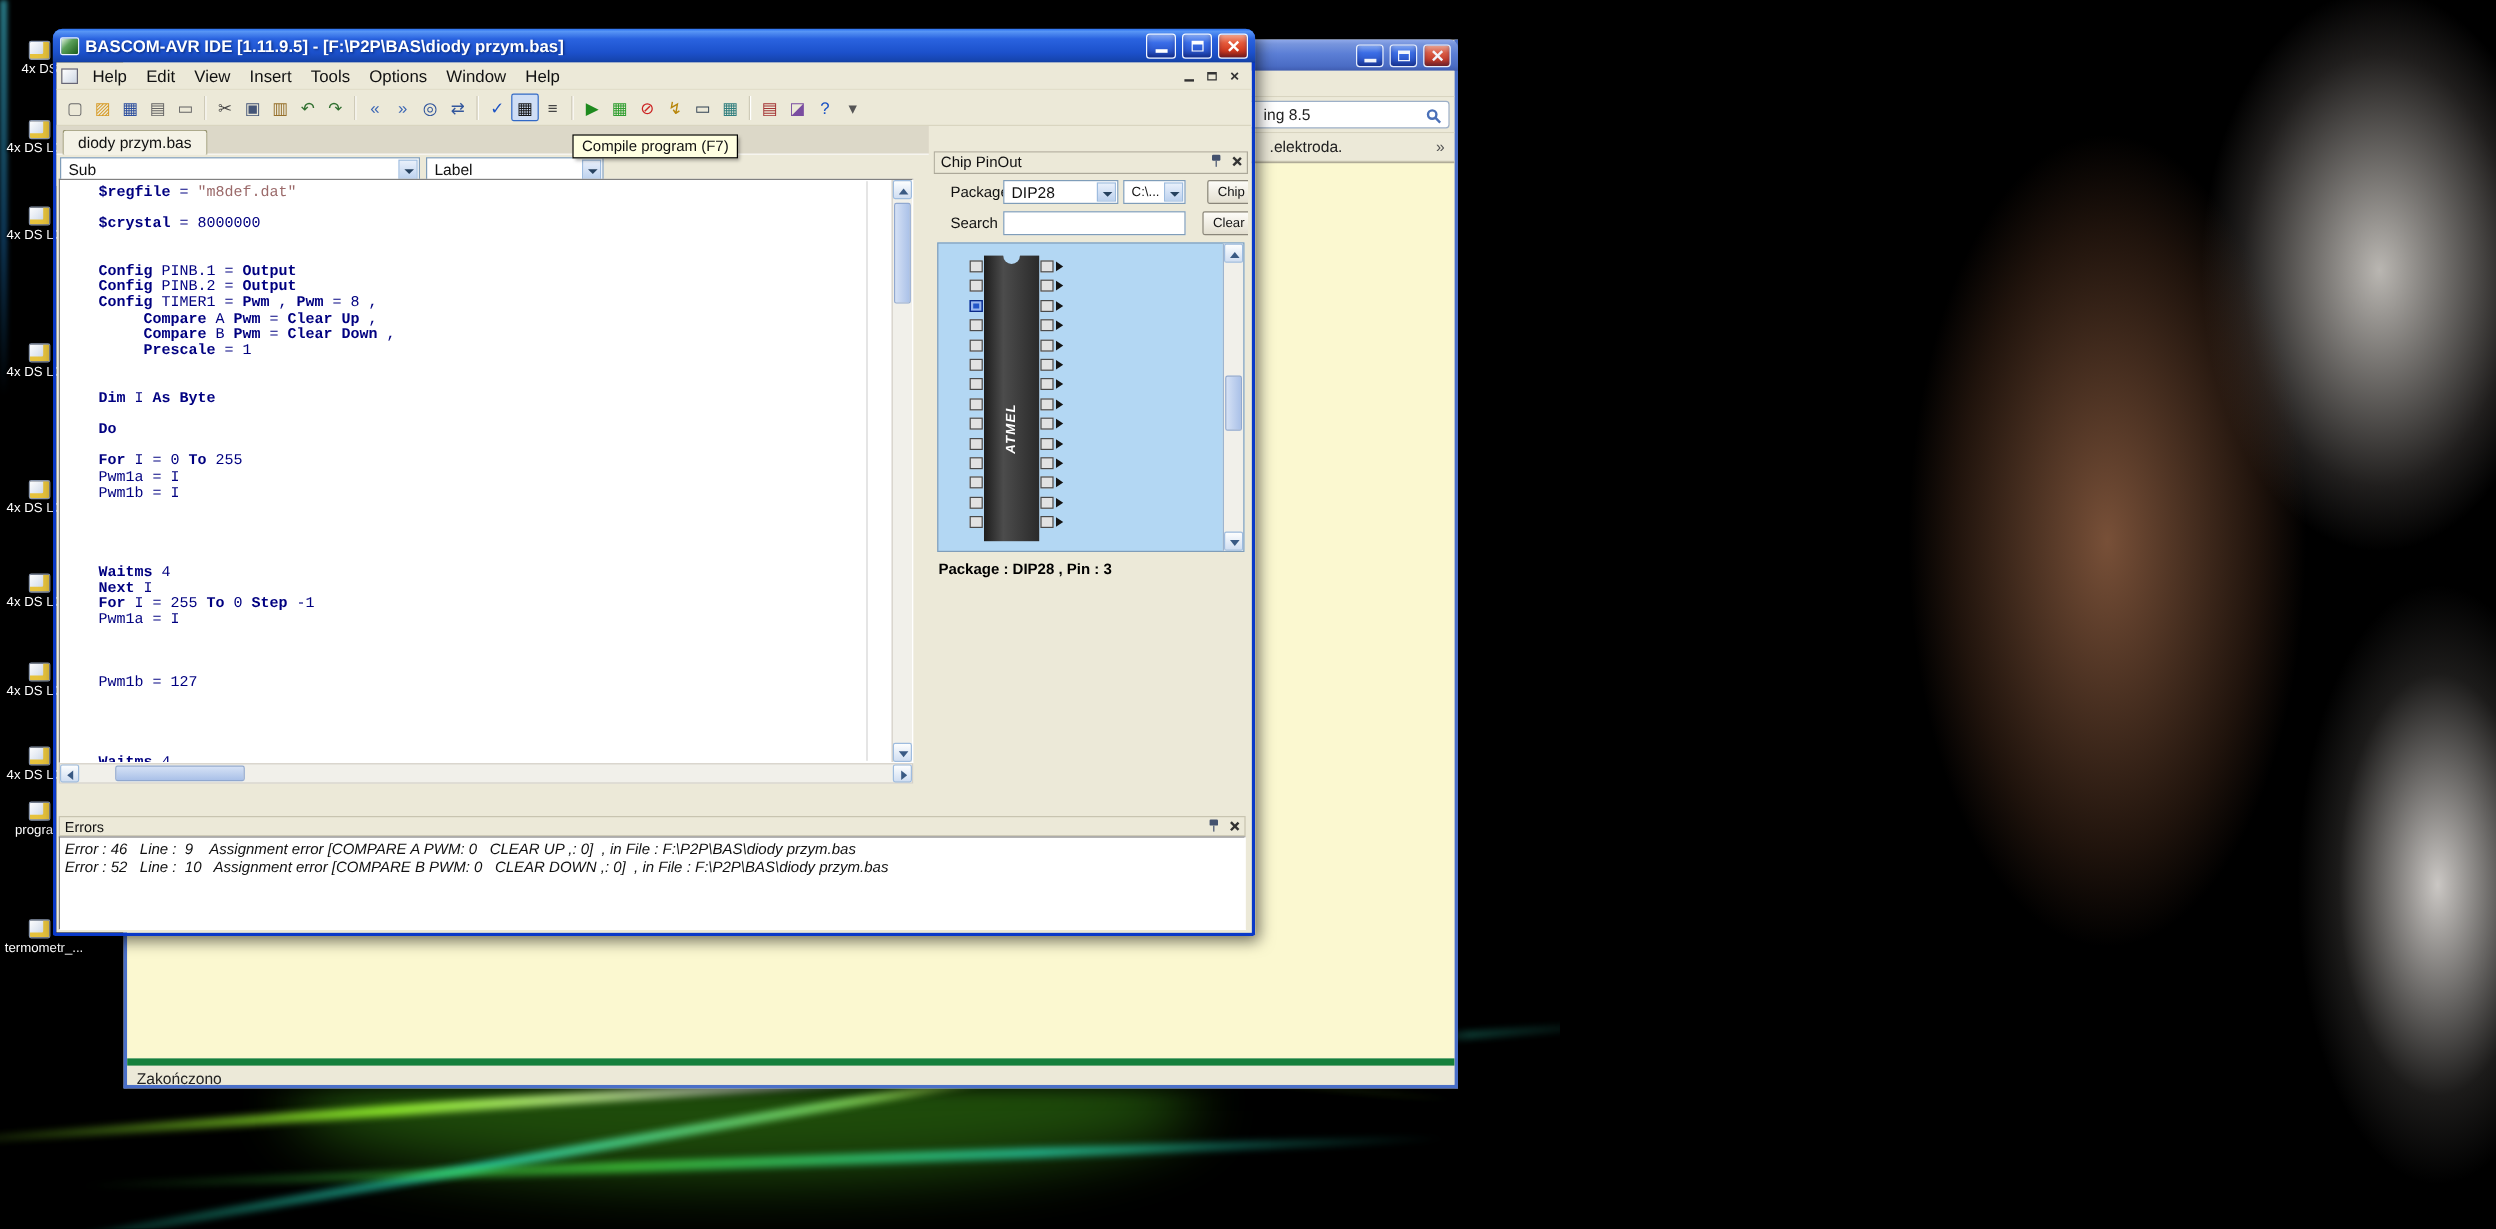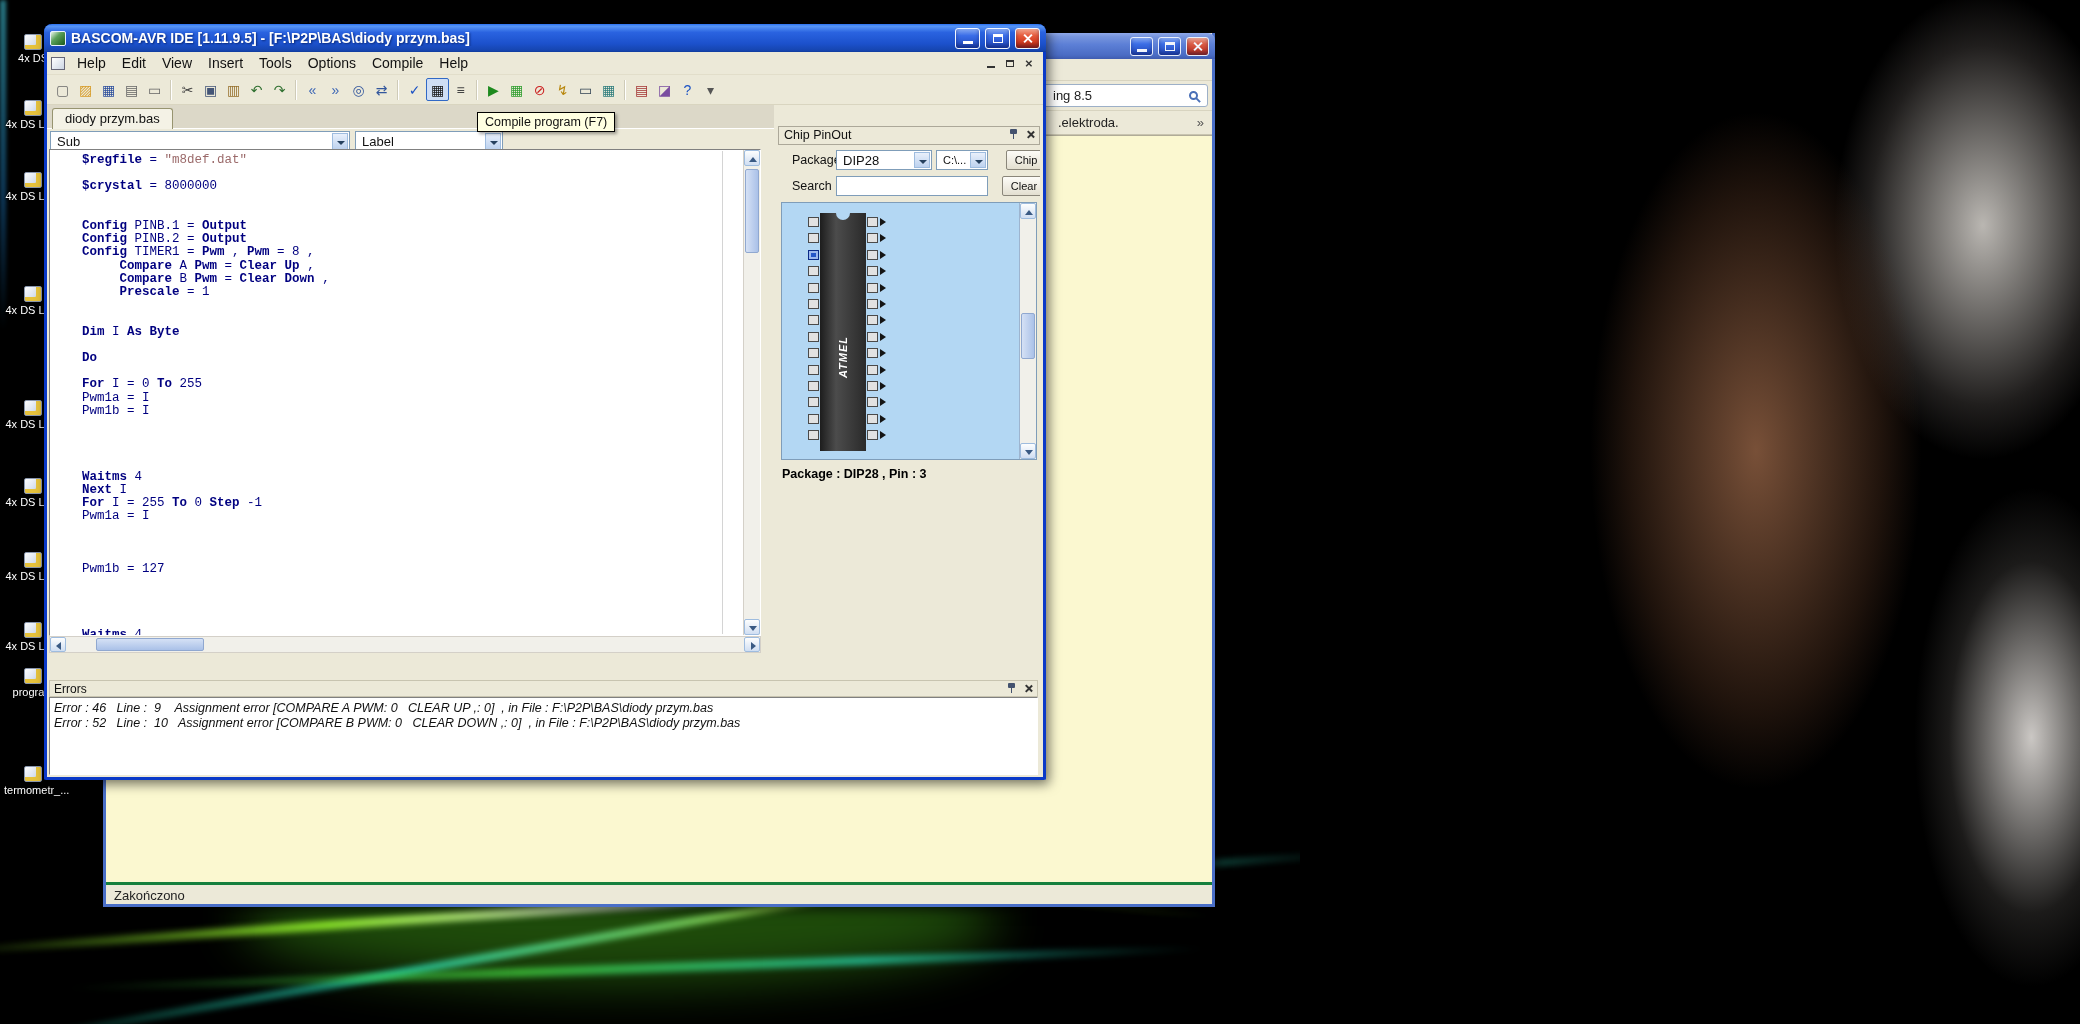--- a/index.html
+++ b/index.html
@@ -60,21 +60,21 @@
     border:1px solid #9db0c8;border-radius:3px;font-size:13px;line-height:21px;color:#222;
     padding-left:246px;overflow:hidden;}
   .mag{position:absolute;right:9px;top:6px;width:9px;height:9px;border:2px solid #4a70b8;border-radius:50%;}
   .mag::after{content:'';position:absolute;width:6px;height:2px;background:#4a70b8;transform:rotate(45deg);
     right:-5px;bottom:-3px;}
   .b-bookmarks{position:absolute;top:78px;left:0;right:0;height:24px;background:#ece9d8;
     border-bottom:1px solid #c8c4b0;font-size:13px;line-height:23px;color:#222;}
   .bm-item{position:absolute;left:952px;}
   .bm-chevron{position:absolute;right:8px;color:#555;}
   .b-content{position:absolute;top:102px;left:0;right:0;bottom:22px;background:#fbf8d0;border-top:1px solid #b0ac98;}
-  .b-status{position:absolute;left:0;right:0;bottom:0;height:22px;background:#ece9d8;border-top:3px solid #15803d;
+  .b-status{position:absolute;left:0;right:0;bottom:0;height:22px;background:#ece9d8;border-top:6px solid #15803d;
     font-size:13px;line-height:21px;padding-left:8px;color:#222;}
 
   
   .iwin{position:absolute;left:44px;top:24px;width:1002px;height:756px;z-index:5;}
   .iframeborder{position:absolute;inset:0;border:3px solid #0a39c8;border-top:none;border-radius:8px 8px 2px 2px;
     box-shadow:3px 4px 12px rgba(0,0,0,.55);}
   .ititle{position:absolute;left:0;right:0;top:0;height:28px;border-radius:8px 8px 0 0;
     background:linear-gradient(180deg,#2a70f0 0%,#5795f5 8%,#2a63e0 30%,#1c51cc 70%,#1544ad 96%,#0f3a9a 100%);}
   .ititle .titlebar{height:28px;}
   .appicon{width:16px;height:15px;border:1px solid #e8f0ff;border-radius:2px;flex:0 0 auto;
@@ -295,21 +295,21 @@
   <div class="ibody">
     <div class="menubar">
       <span class="mdi-doc"></span>
       <span id="menu-items" style="display:flex;">
           <span class="mitem">Help</span>
           <span class="mitem">Edit</span>
           <span class="mitem">View</span>
           <span class="mitem">Insert</span>
           <span class="mitem">Tools</span>
           <span class="mitem">Options</span>
-          <span class="mitem">Compile</span>
+          <span class="mitem">Window</span>
           <span class="mitem">Help</span>
         </span>
       <span class="mdictl">
         <span class="mdibtn">
             <span class="gm-min"></span>
           </span>
         <span class="mdibtn">
             <span class="gm-max"></span>
           </span>
         <span class="mdibtn">

